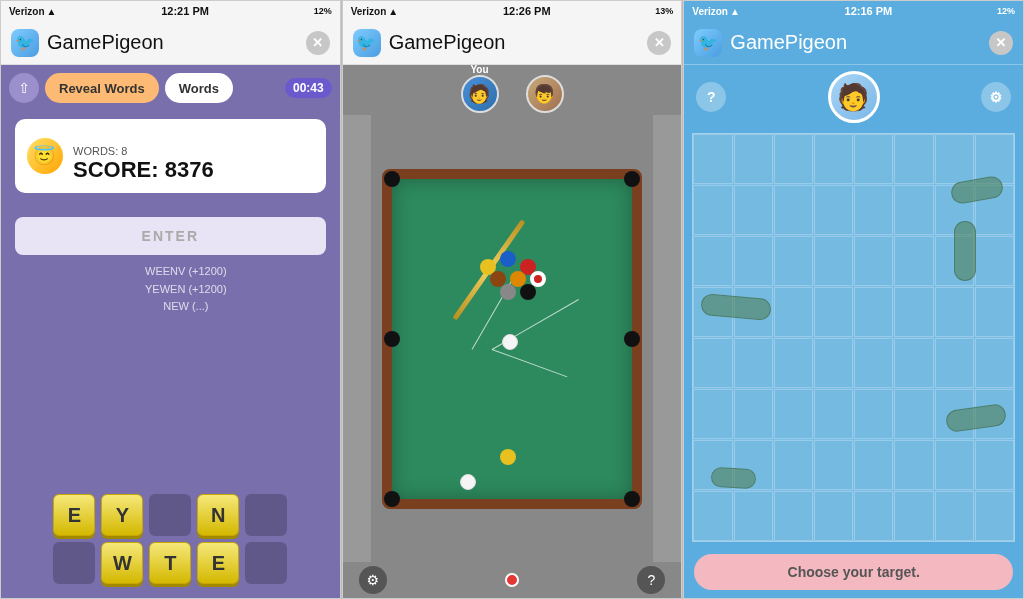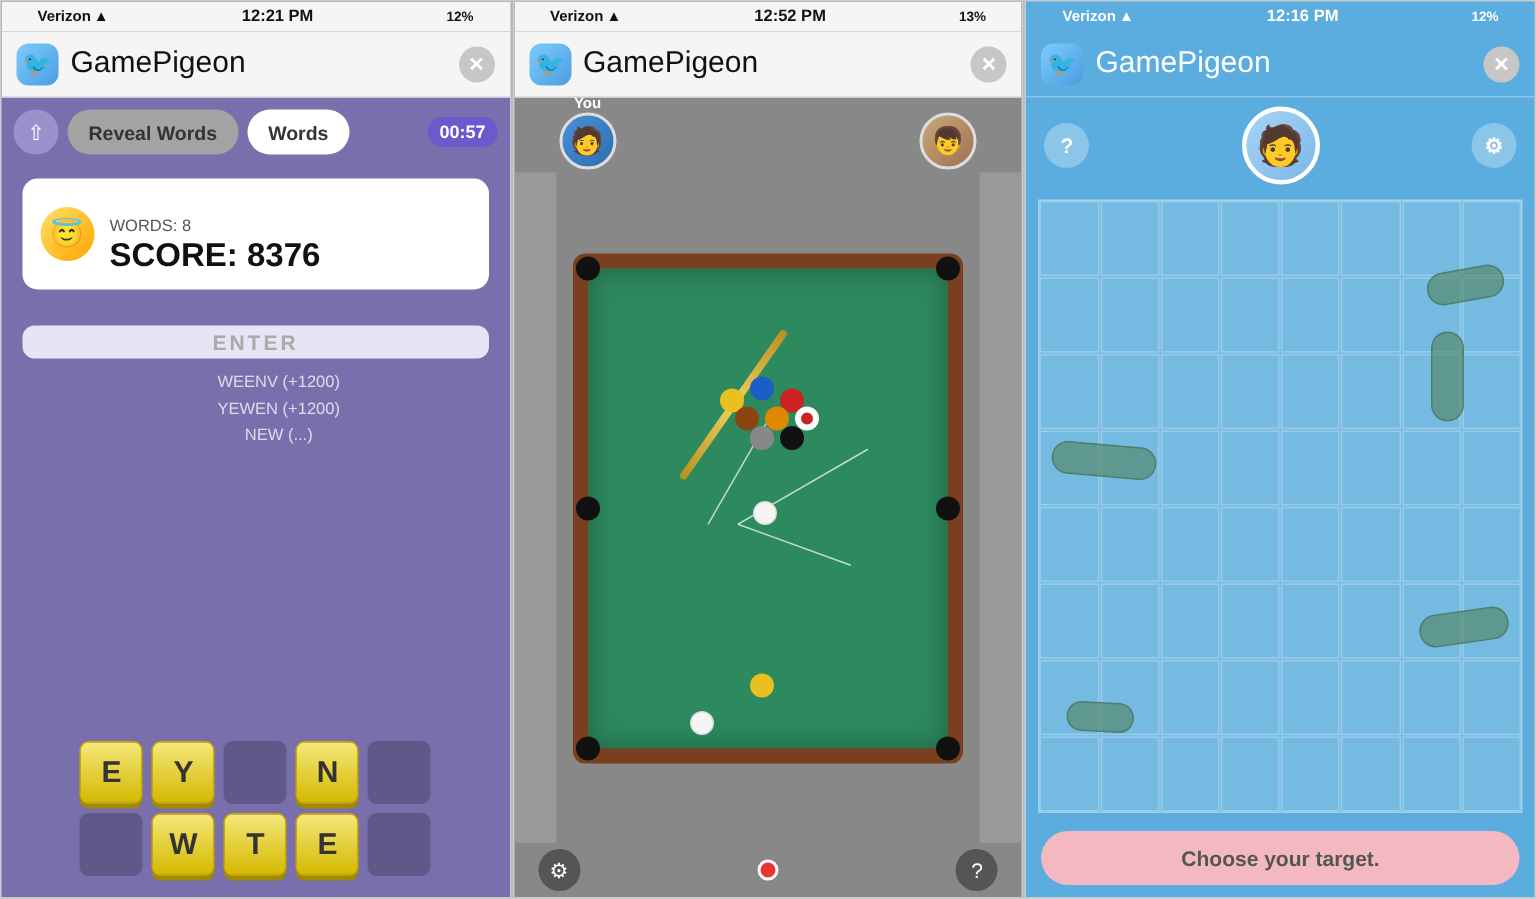--- a/index.html
+++ b/index.html
@@ -22,21 +22,21 @@
       position: relative;
     }
 
     
     .status-bar {
       height: 20px;
       background: #f5f5f5;
       display: flex;
       align-items: center;
       justify-content: space-between;
-      padding: 0 24px;
+      padding: 0 8px;
       font-size: 10px;
       font-weight: 600;
       color: #111;
     }
     .status-left, .status-center, .status-right {
       display: flex;
       align-items: center;
       gap: 2px;
     }
     .status-center { font-size: 11px; font-weight: 700; }
@@ -98,21 +98,21 @@
       height: 30px;
       padding: 0 14px;
       border-radius: 15px;
       background: #fff;
       border: none;
       font-size: 13px;
       font-weight: 600;
       color: #333;
       cursor: pointer;
     }
-    .pill-btn.active { background: #a3a3a3; }
+    .pill-btn.active { background: #fdba74; }
 
     .timer-badge {
       margin-left: auto;
       background: #6a5acd;
       border-radius: 10px;
       padding: 3px 8px;
       font-size: 12px;
       font-weight: 700;
       color: #fff;
     }
@@ -135,21 +135,21 @@
       flex-shrink: 0;
     }
     .score-text { font-size: 11px; color: #555; font-weight: 500; margin-top: 16px; }
     .score-value { font-size: 22px; font-weight: 900; color: #111; }
 
     .enter-btn-container {
       margin: 16px 14px 4px;
     }
     .enter-btn {
       width: 100%;
-      height: 22px;
+      height: 38px;
       background: #e8e4f5;
       border: none;
       border-radius: 8px;
       font-size: 14px;
       font-weight: 700;
       color: #aaa;
       letter-spacing: 2px;
       cursor: pointer;
     }
 
@@ -186,21 +186,21 @@
     .tile.empty {
       background: rgba(0,0,0,0.2);
       box-shadow: none;
       border: none;
     }
 
     
     .panel2 { background: #888; }
     .player-avatars-top {
       display: flex;
-      justify-content: space-between;
+      justify-content: center;
       align-items: flex-end;
       padding: 2px 30px;
       height: 50px;
       gap: 27px;
     }
     .pool-avatar {
       width: 38px; height: 38px;
       border-radius: 50%;
       overflow: hidden;
       border: 2px solid #ddd;
@@ -413,21 +413,21 @@
     <span class="app-title">GamePigeon</span>
     <div class="close-btn">✕</div>
   </div>
 
   <div class="toolbar">
     <div class="share-btn">
       <span class="share-icon">⇧</span>
     </div>
     <button class="pill-btn active">Reveal Words</button>
     <button class="pill-btn">Words</button>
-    <div class="timer-badge">00:57</div>
+    <div class="timer-badge">00:43</div>
   </div>
 
   <div class="score-card">
     <div class="score-avatar">
       <span>😇</span>
     </div>
     <div>
       <div class="score-text">WORDS: 8</div>
       <div class="score-value">SCORE: 8376</div>
     </div>
@@ -463,21 +463,21 @@
 
 <div class="panel-divider"></div>
 
 <div class="phone-panel panel2">
 
   <div class="status-bar">
     <div class="status-left">
       <span>Verizon</span>
       <span>▲</span>
     </div>
-    <div class="status-center">12:52 PM</div>
+    <div class="status-center">12:26 PM</div>
     <div class="status-right">
       <span>13%</span>
     </div>
   </div>
 
   <div class="app-header">
     <div class="app-logo">🐦</div>
     <span class="app-title">GamePigeon</span>
     <div class="close-btn">✕</div>
   </div>

